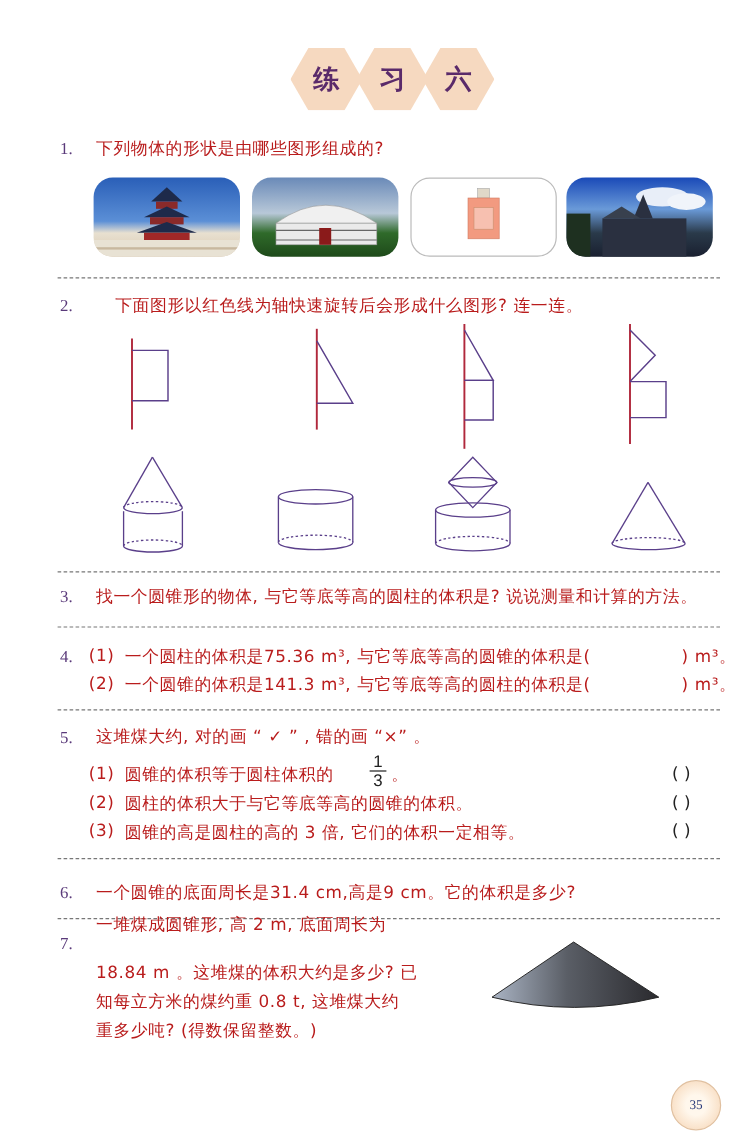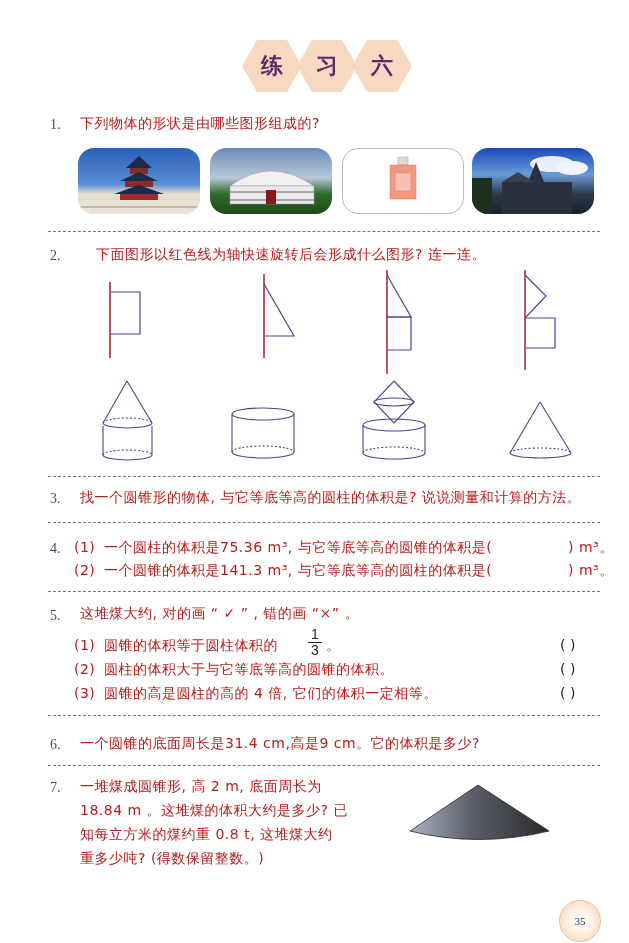--- a/index.html
+++ b/index.html
@@ -165,29 +165,29 @@
   <div>3</div>
 </div>
 <div class="txt" style="left:326px;top:637px;">。</div>
 <div class="paren" style="left:560px;top:637px;">(      )</div>
 
 <div class="txt" style="left:74px;top:661px;">(2)</div>
 <div class="txt" style="left:104px;top:661px;">圆柱的体积大于与它等底等高的圆锥的体积。</div>
 <div class="paren" style="left:560px;top:661px;">(      )</div>
 
 <div class="txt" style="left:74px;top:685px;">(3)</div>
-<div class="txt" style="left:104px;top:685px;">圆锥的高是圆柱的高的 4 倍, 它们的体积一定相等。</div>
+<div class="txt" style="left:104px;top:685px;">圆锥的高是圆柱的高的 3 倍, 它们的体积一定相等。</div>
 <div class="paren" style="left:560px;top:685px;">(      )</div>
 
 <div class="sep" style="top:715px;"></div>
 
 <div class="num" style="left:50px;top:737px;">6.</div>
 <div class="txt" style="left:80px;top:735px;">一个圆锥的底面周长是31.4 cm,高是9 cm。它的体积是多少?</div>
 
 <div class="sep" style="top:765px;"></div>
 
 <div class="num" style="left:50px;top:780px;">7.</div>
-<div class="txt" style="left:80px;top:778px;text-align:right;">一堆煤成圆锥形, 高 2 m, 底面周长为</div>
+<div class="txt" style="left:80px;top:762px;text-align:right;">一堆煤成圆锥形, 高 2 m, 底面周长为</div>
 <div class="txt" style="left:80px;top:802px;">18.84 m 。这堆煤的体积大约是多少? 已</div>
 <div class="txt" style="left:80px;top:826px;">知每立方米的煤约重 0.8 t, 这堆煤大约</div>
 <div class="txt" style="left:80px;top:850px;">重多少吨? (得数保留整数。)</div>
 
 <div class="pagebadge">35</div>
 
 </body></html>

